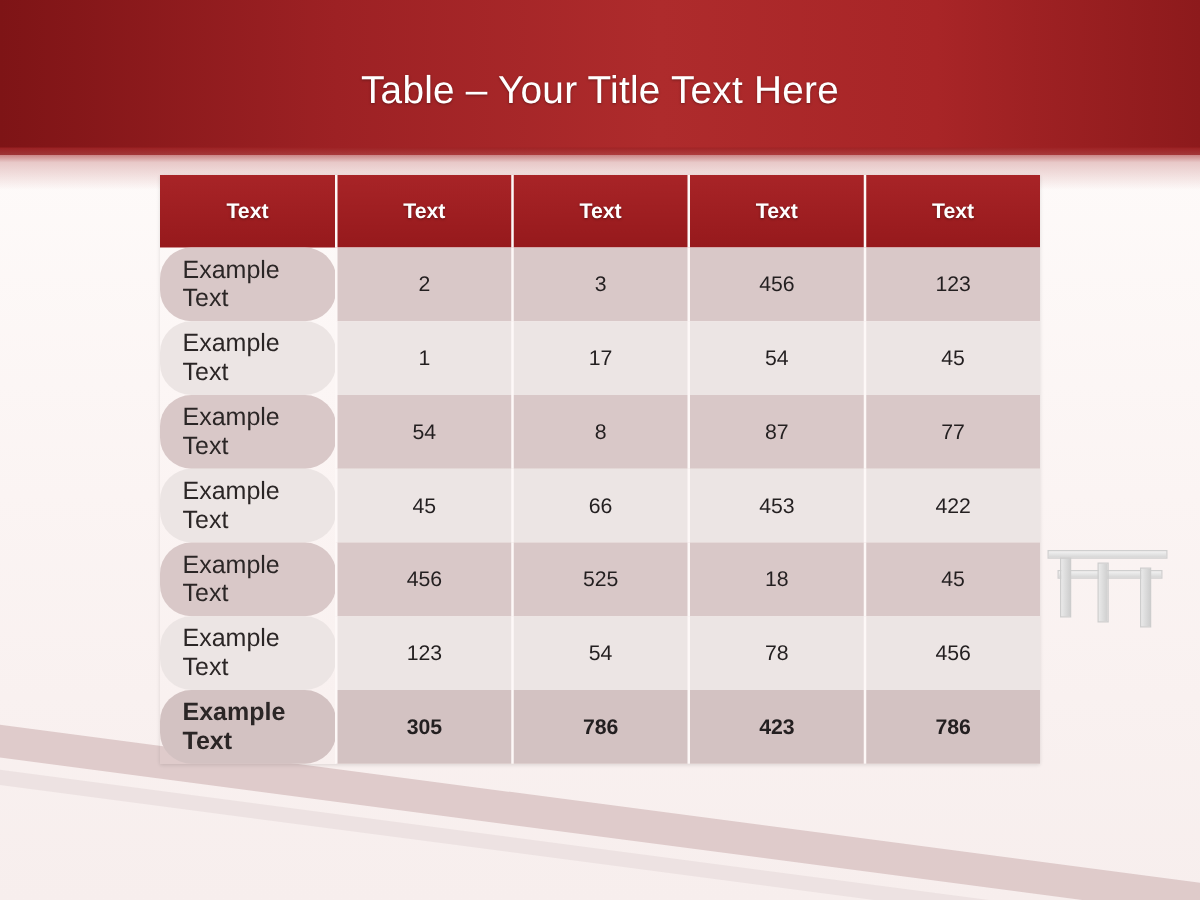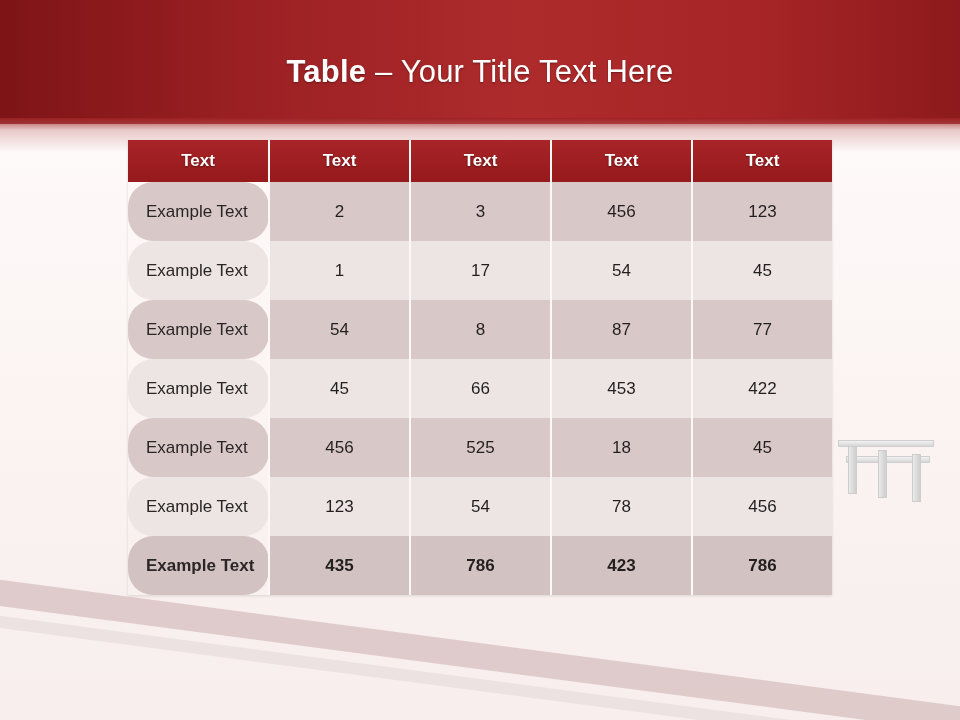--- a/index.html
+++ b/index.html
@@ -43,21 +43,21 @@
     left: 0;
     width: 960px;
     text-align: center;
     color: #ffffff;
     font-size: 31px;
     letter-spacing: 0.2px;
     text-shadow: 0 1px 2px rgba(0,0,0,0.35);
     white-space: nowrap;
   }
   .title .strong {
-    font-weight: bold;
+    font-weight: normal;
   }
   .title .light {
     font-weight: normal;
   }
 
   
   .road {
     position: absolute;
     left: 0;
     bottom: 0;
@@ -137,38 +137,38 @@
   }
   table.data th:last-child,
   table.data td:last-child {
     border-right: none;
   }
   table.data thead th {
     background: linear-gradient(to bottom, #a82427 0%, #96191c 100%);
     color: #ffffff;
     font-weight: bold;
     font-size: 17px;
-    height: 42px;
+    height: 58px;
     text-shadow: 0 1px 2px rgba(0,0,0,0.4);
     border-right: 2px solid #fdf8f7;
   }
   table.data tbody tr.odd td {
     background: #d9c8c8;
   }
   table.data tbody tr.even td {
     background: #ece5e4;
   }
   table.data tbody tr.total td {
     background: #d3c2c2;
     font-weight: bold;
   }
   table.data td.label {
     text-align: left;
     padding-left: 18px;
-    font-size: 17px;
+    font-size: 20px;
     color: #2b2626;
     border-radius: 25px;
   }
   table.data tbody tr.total td.label {
     font-weight: bold;
   }
   
   col.c0 { width: 141px; }
   col.c1 { width: 141px; }
   col.c2 { width: 141px; }
@@ -256,21 +256,21 @@
         </tr>
         <tr class="even">
           <td class="label">Example Text</td>
           <td>123</td>
           <td>54</td>
           <td>78</td>
           <td>456</td>
         </tr>
         <tr class="total">
           <td class="label">Example Text</td>
-          <td>435</td>
+          <td>305</td>
           <td>786</td>
           <td>423</td>
           <td>786</td>
         </tr>
       </tbody>
     </table>
   </div>
 
 </div>
 

